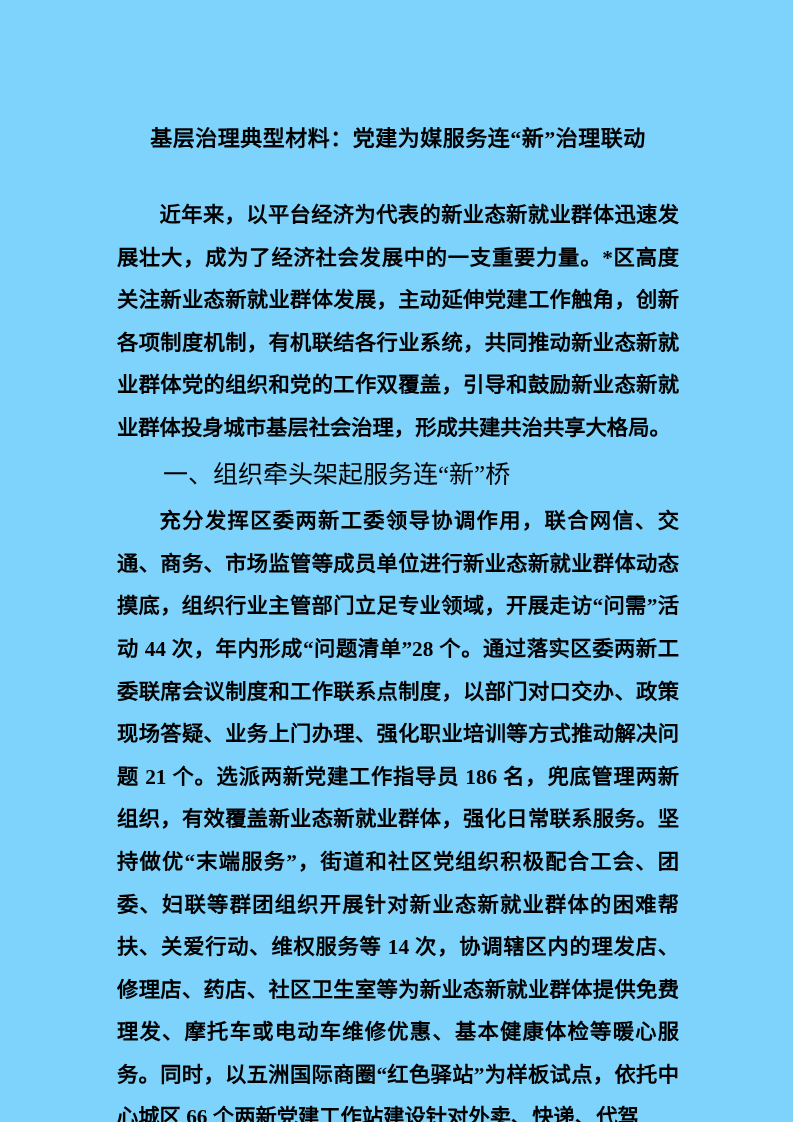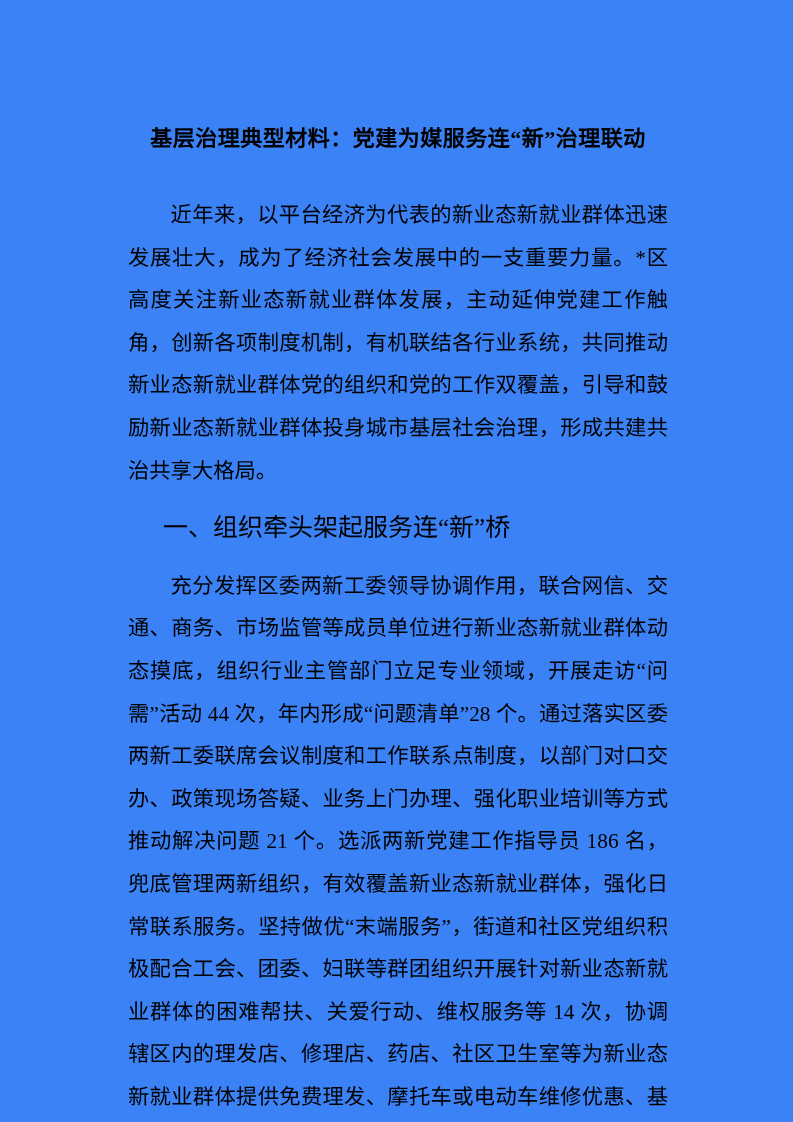--- a/index.html
+++ b/index.html
@@ -4,49 +4,50 @@
 <style>
   html, body {
     margin: 0;
     padding: 0;
     background: #ffffff;
   }
   .page {
     position: relative;
     width: 793px;
     height: 1122px;
-    background: #3b82f6;
+    background: #7dd3fc;
     overflow: hidden;
     font-family: "Liberation Serif", "DejaVu Serif", serif;
     color: #000000;
   }
   .content {
     position: absolute;
     left: 113px;
     top: 113px;
     width: 570px;
   }
   .doc-title {
     margin: 0 0 37px 0;
     padding-top: 8px;
     font-size: 22px;
     line-height: 36px;
     font-weight: bold;
     text-align: center;
     letter-spacing: 0.5px;
   }
   .para {
-    margin: 15px;
+    margin: 4px;
     font-size: 21.3px;
     line-height: 42.6px;
     text-align: justify;
     text-justify: inter-ideograph;
     text-indent: 2em;
     word-break: break-all;
     overflow-wrap: break-word;
+    font-weight: bold;
   }
   .heading-1 {
     margin: 0;
     font-size: 25px;
     line-height: 42.6px;
     text-indent: 2em;
     font-weight: normal;
   }
 </style>
 </head>

